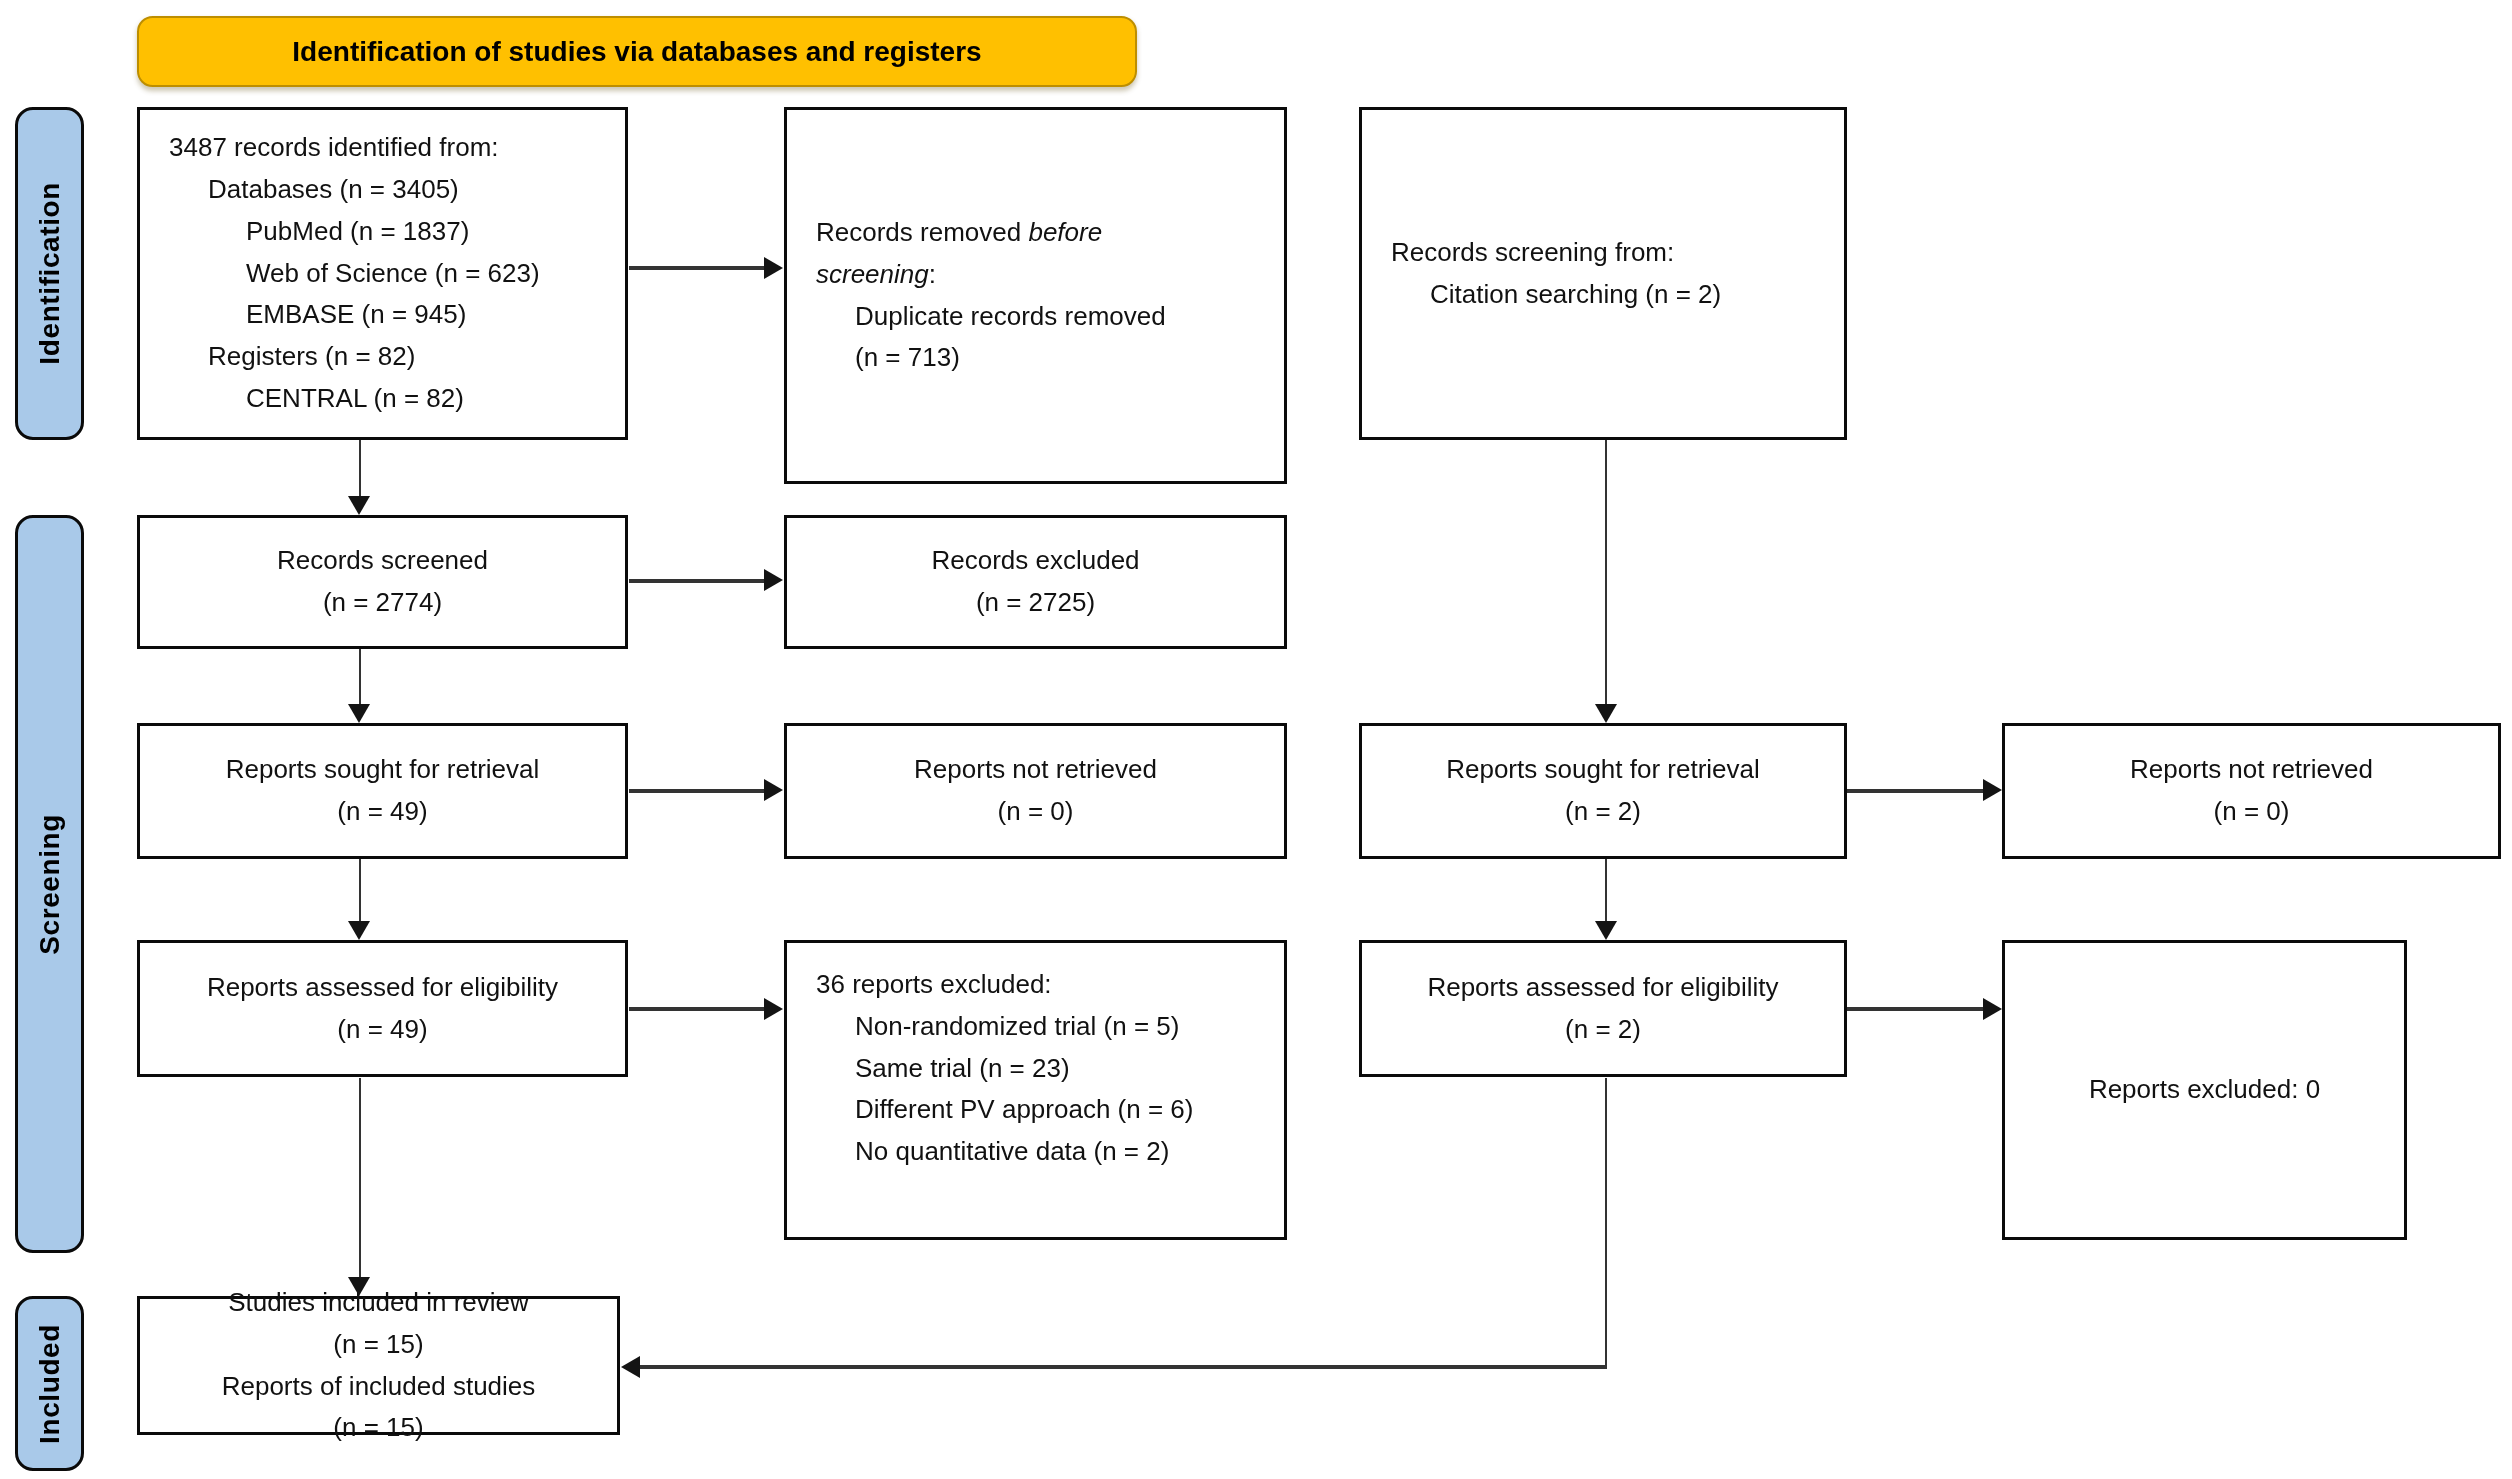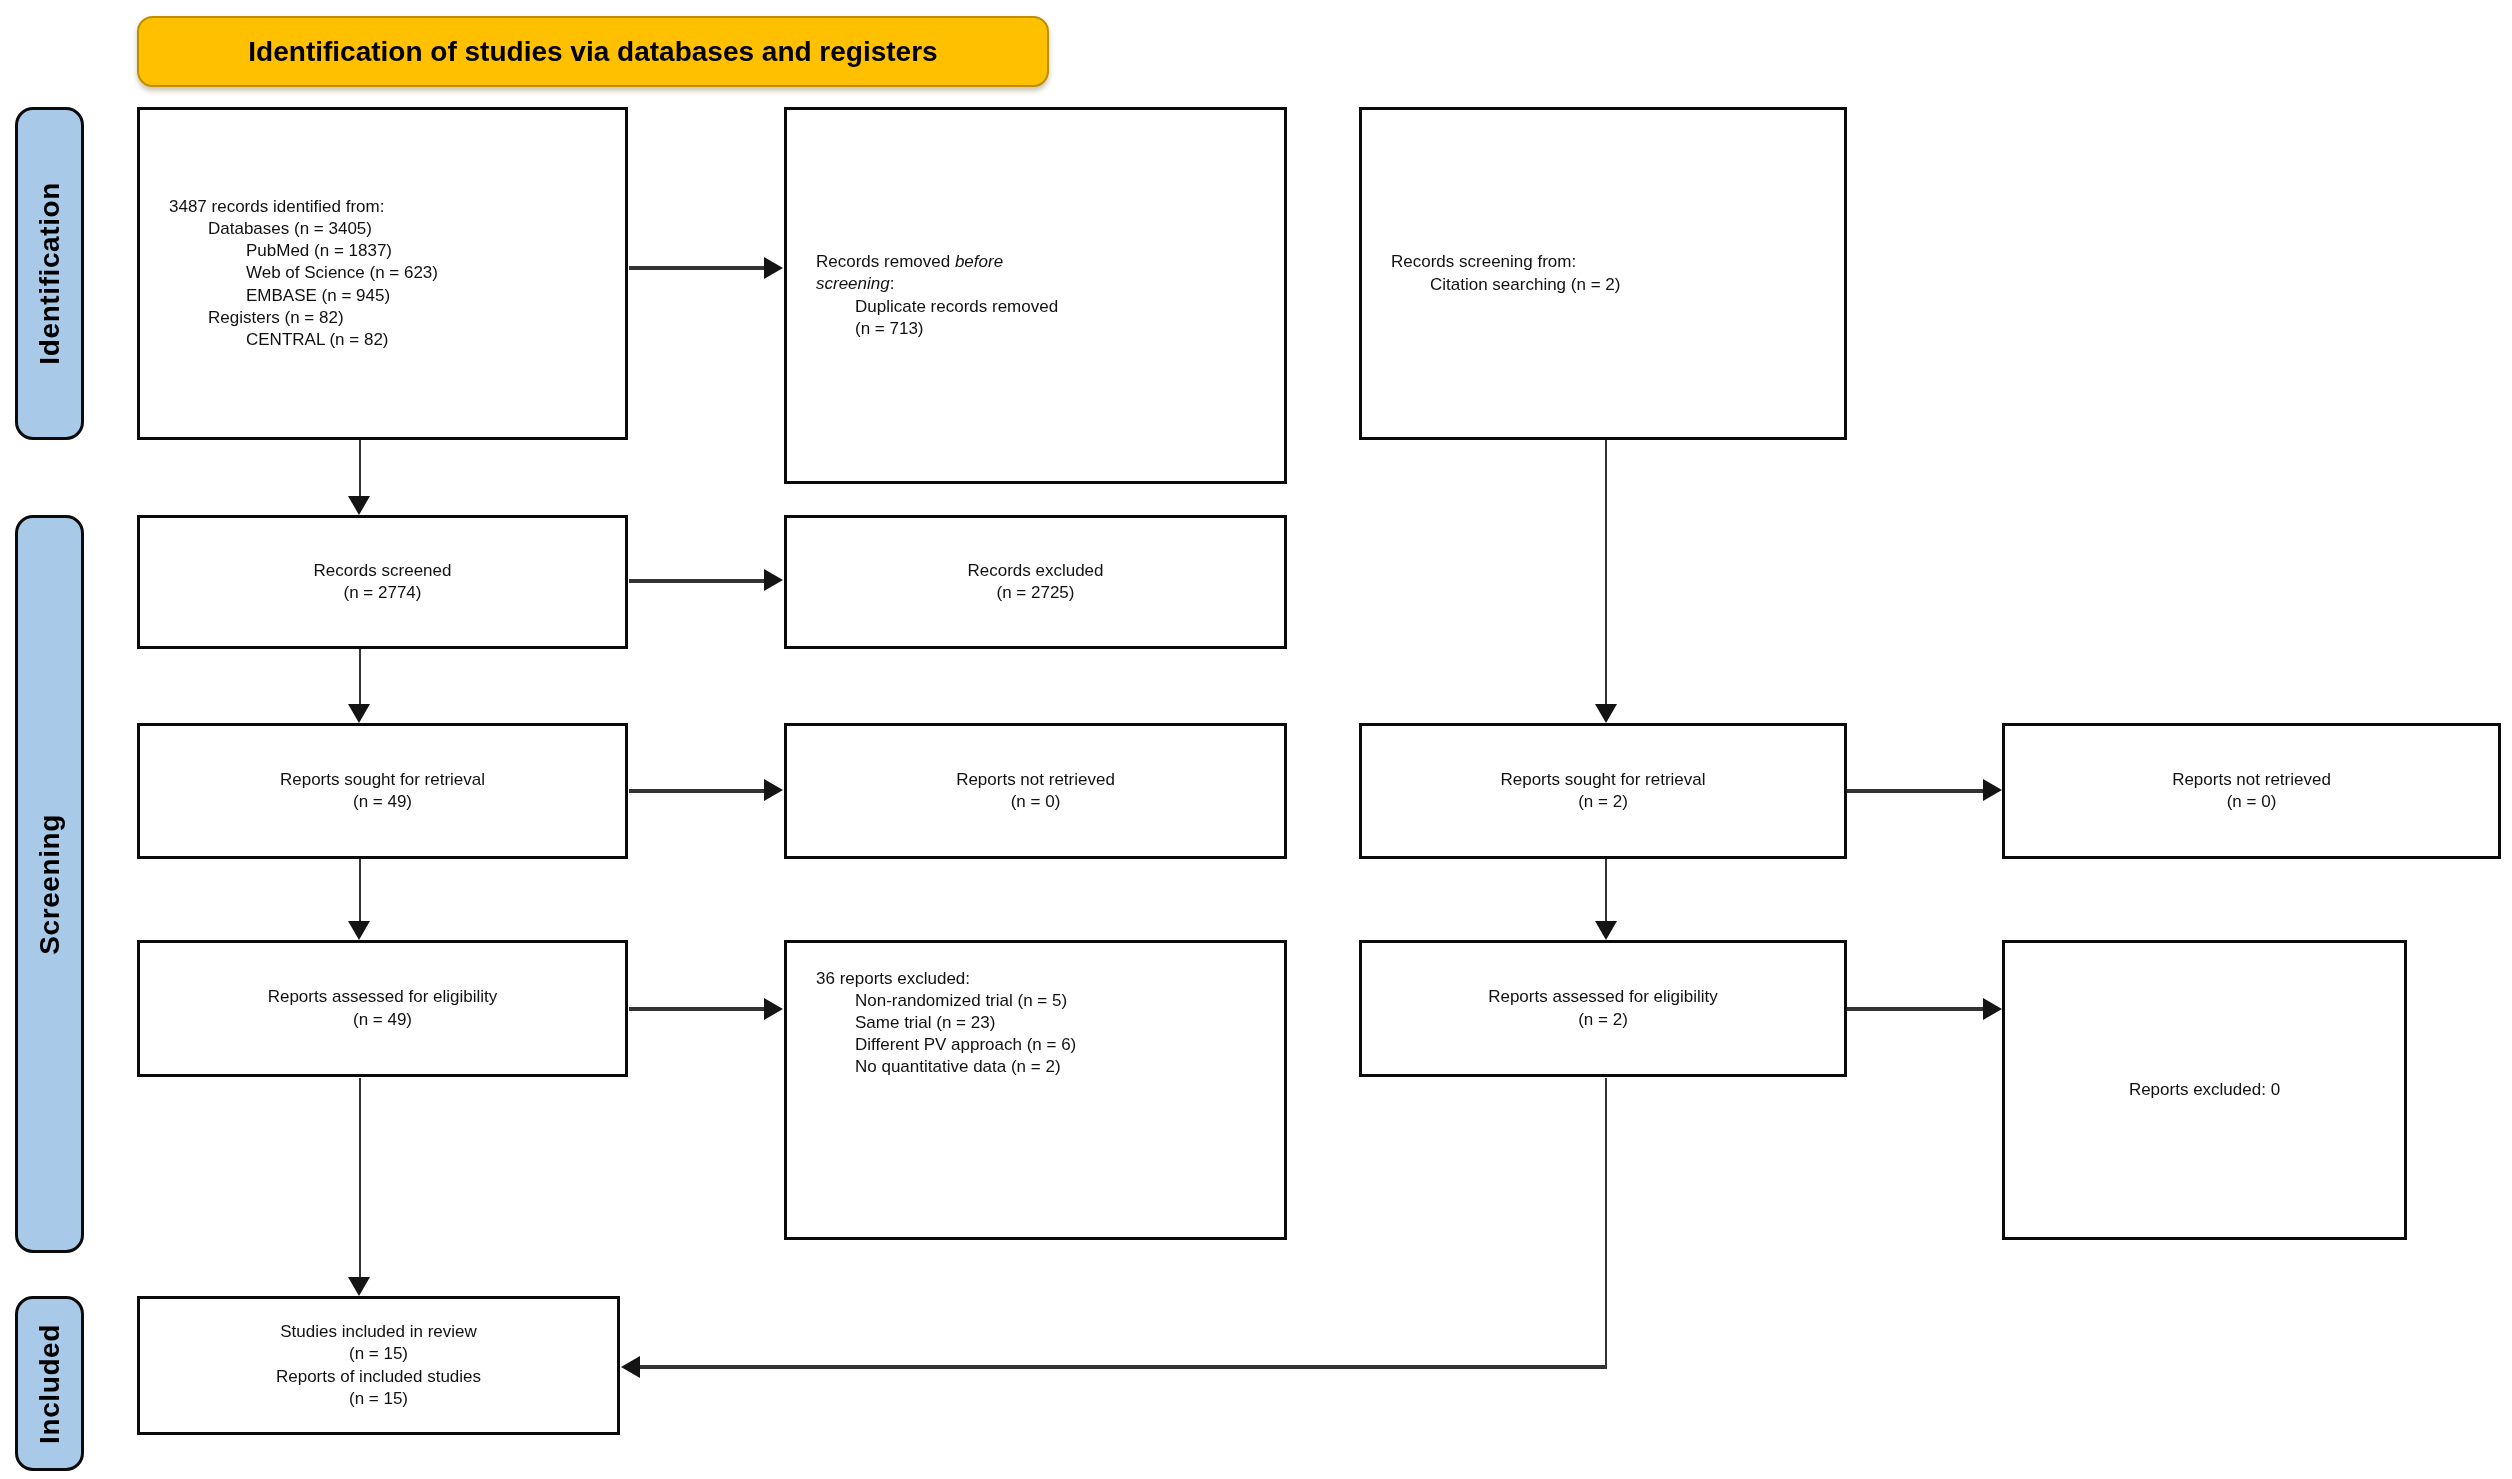--- a/index.html
+++ b/index.html
@@ -39,21 +39,21 @@
     letter-spacing:0.6px;
     white-space:nowrap;
   }
   
   .box{
     position:absolute;
     background:#ffffff;
     border:3.6px solid var(--box-border,#0a0a0a);
     box-sizing:border-box;
     display:flex;flex-direction:column;
-    font-size:17px;line-height:1.3;
+    font-size:26px;line-height:1.3;gap:8px;
   }
   .box.c{align-items:center;justify-content:center;text-align:right;padding:6px 12px;}
   .box.l{justify-content:center;text-align:left;padding:6px 12px 6px 29px;}
   .box.lt{justify-content:flex-start;text-align:left;padding:25px 12px 6px 29px;}
   .line{white-space:nowrap;}
   .ind1{padding-left:39px;}
   .ind2{padding-left:77px;}
   .it{font-style:italic;}
   
   .vs{position:absolute;width:2.4px;background:var(--arrow,#333333);}
@@ -66,21 +66,21 @@
       border-left:19px solid #141414;}
   .hl{position:absolute;width:0;height:0;
       border-top:11.5px solid transparent;border-bottom:11.5px solid transparent;
       border-right:19px solid #141414;}
 </style>
 </head>
 <body>
 
 <div class="canvas">
 
-  <div class="banner" style="left:137px;top:16.3px;width:912px;">
+  <div class="banner" style="left:137px;top:16.3px;width:1000px;">
     <span>Identification of studies via databases and registers</span>
   </div>
 
   <div class="stage" style="left:15px;top:107px;height:333px;">
     <span class="vtext">Identification</span>
   </div>
   <div class="stage" style="left:15px;top:515px;height:738px;">
     <span class="vtext">Screening</span>
   </div>
   <div class="stage" style="left:15px;top:1296px;height:175px;">

